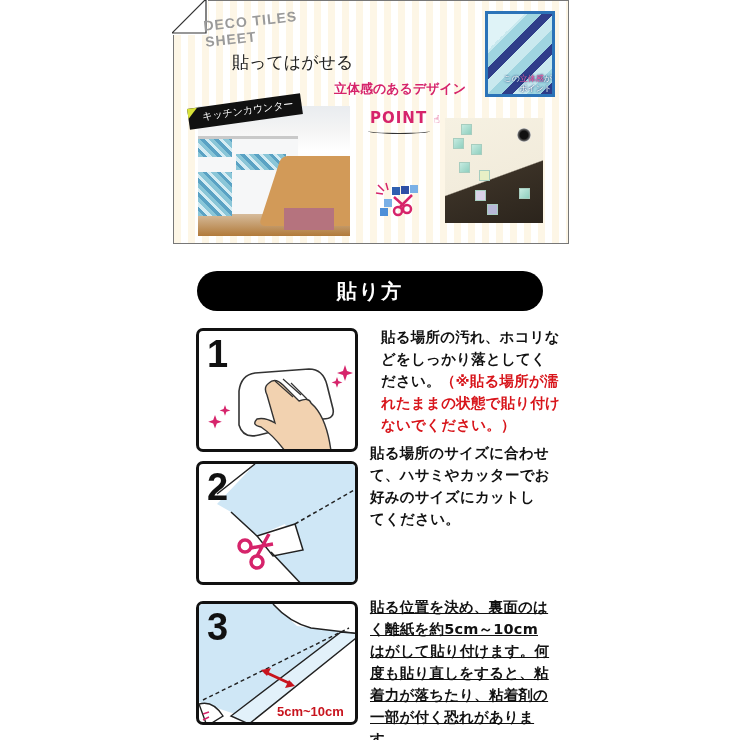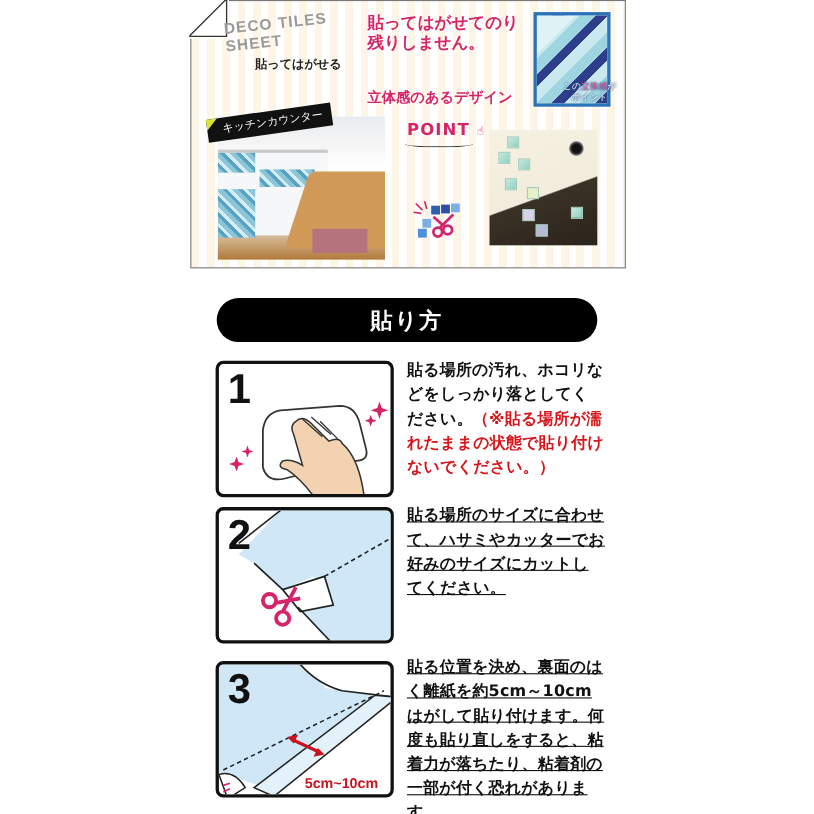--- a/index.html
+++ b/index.html
@@ -19,21 +19,21 @@
     .fold svg { position: absolute; left: 0; top: 0; }
 
     .deco-arc {
       position: absolute; left: 30px; top: 10px; width: 130px;
       font-family: "Liberation Sans", sans-serif; font-weight: bold;
       font-size: 14px; color: #9a9a9a; letter-spacing: 1px;
       transform: rotate(-6deg);
     }
     .deco-sub {
       position: absolute; left: 58px; top: 50px;
-      font-size: 11px; color: #222; font-weight: bold;
+      font-size: 17px; color: #222;
     }
     .deco-title {
       position: absolute; left: 36px; top: 64px;
       font-size: 17px; color: #111; letter-spacing: 1px;
     }
 
     .kitchen-photo {
       position: absolute; left: 24px; top: 105px; width: 152px; height: 130px;
       background: linear-gradient(180deg, #e9ecef 0%, #f5f5f5 20%, #ffffff 35%, #f3efe8 70%, #b17a3a 100%);
       overflow: hidden;
@@ -80,23 +80,22 @@
 
     .tile-photo {
       position: absolute; left: 311px; top: 10px; width: 70px; height: 86px;
       border: 3px solid #2b73b8;
       background:
         linear-gradient(135deg, #dff3f7 0 25%, transparent 25%),
         repeating-linear-gradient(135deg, #9fd5e0 0 10px, #2f3e8a 10px 18px, #c9e9ef 18px 28px);
     }
     .tile-caption {
       position: absolute; left: 0; bottom: 0; width: 100%;
-      text-align: center; font-size: 8px; color: #fff; line-height: 10px;
+      text-align: right; font-size: 8px; color: #fff; line-height: 10px;
       text-shadow: 0 0 2px #1a3f78, 0 0 2px #1a3f78;
-      margin-left: 16px;
     }
     .tile-caption .hl { color: #ff5aa5; }
 
     .point-title {
       position: absolute; left: 196px; top: 108px;
       color: #d6246b; font-size: 15px; font-weight: bold; letter-spacing: 1px;
     }
     .point-underline {
       position: absolute; left: 194px; top: 127px; width: 62px; height: 6px;
       border-bottom: 1.5px solid #333; border-radius: 0 0 50% 50%;
@@ -164,21 +163,20 @@
   <div class="kitchen-photo">
     <div class="counter"></div>
     <div class="tile-a"></div>
     <div class="tile-b"></div>
     <div class="tile-c"></div>
     <div class="table"></div>
     <div class="chair"></div>
   </div>
   <div class="kitchen-label">キッチンカウンター</div>
 
-  <div class="headline">貼ってはがせてのり残りしません。</div>
   <div class="design-line">立体感のあるデザイン</div>
 
   <div class="tile-photo">
     <div class="tile-caption">
       <span>この</span><span class="hl">立体感</span><span>が</span><br>
       <span>ポイント</span>
     </div>
   </div>
 
   <div class="point-title">
@@ -224,40 +222,40 @@
     <path d="M70 52 Q76 46 84 54 L100 70 Q110 66 112 72 L116 76 Q128 90 132 120 L86 120 Q74 104 62 96 Q52 94 58 88 Q66 86 76 92 L68 64 Q64 56 70 52 Z" fill="#f2d2b0" stroke="#333" stroke-width="1.4"></path>
     <path d="M76 50 L94 66 M84 48 L102 64 M92 52 L108 68" stroke="#333" stroke-width="1.2" fill="none"></path>
     <g fill="#d6246b">
       <path d="M146 34 l2 6 l6 2 l-6 2 l-2 6 l-2 -6 l-6 -2 l6 -2 z"></path>
       <path d="M138 46 l1.4 4 l4 1.4 l-4 1.4 l-1.4 4 l-1.4 -4 l-4 -1.4 l4 -1.4 z"></path>
       <path d="M16 84 l1.8 5 l5 1.8 l-5 1.8 l-1.8 5 l-1.8 -5 l-5 -1.8 l5 -1.8 z"></path>
       <path d="M26 74 l1.4 4 l4 1.4 l-4 1.4 l-1.4 4 l-1.4 -4 l-4 -1.4 l4 -1.4 z"></path>
     </g>
   </svg>
 </div>
-<div class="step-text" style="top:326px;">
+<div class="step-text" style="top:326px;margin-left:11px;">
   <span>貼る場所の汚れ、ホコリなどをしっかり落としてください。</span><span class="step-note">（※貼る場所が濡れたままの状態で貼り付けないでください。）</span>
 </div>
 
 <div class="step-panel" style="top:461px;">
   <svg class="step-svg" width="162" height="124" viewBox="0 0 162 124">
     <polygon points="56,0 162,0 162,124 106,124 72,88 94,82 86,60 58,72 32,48 18,40" fill="#cfe7f6"></polygon>
     <path d="M56 0 L18 30 M32 48 L58 72" stroke="#222" stroke-width="1.5" fill="none"></path>
     <polygon points="58,72 96,60 104,86 74,92" fill="#fff" stroke="#222" stroke-width="1.5"></polygon>
     <path d="M72 88 L106 124" stroke="#222" stroke-width="1.5"></path>
     <path d="M96 60 L162 22" stroke="#222" stroke-width="1.5" stroke-dasharray="4,3" fill="none"></path>
     <g stroke="#d6246b" stroke-width="3.5" fill="none">
       <circle cx="46" cy="82" r="6"></circle>
       <circle cx="58" cy="98" r="6"></circle>
       <path d="M52 84 L74 80 M58 92 L70 70"></path>
     </g>
   </svg>
   <div class="step-num">2</div>
 </div>
-<div class="step-text" style="top:458px;text-decoration:underline;">貼る場所のサイズに合わせて、ハサミやカッターでお好みのサイズにカットしてください。</div>
+<div class="step-text" style="top:442px;">貼る場所のサイズに合わせて、ハサミやカッターでお好みのサイズにカットしてください。</div>
 
 <div class="step-panel" style="top:601px;">
   <svg class="step-svg" width="162" height="124" viewBox="0 0 162 124">
     <polygon points="0,0 74,0 98,22 162,30 42,112 0,98" fill="#cfe7f6"></polygon>
     <path d="M74 0 Q90 18 112 24 L162 30" stroke="#222" stroke-width="1.5" fill="none"></path>
     <polygon points="142,28 162,30 50,120 32,112" fill="#e2f1fa" stroke="#222" stroke-width="1.4"></polygon>
     <path d="M4 96 L150 24" stroke="#222" stroke-width="1.4" stroke-dasharray="4,3"></path>
     <path d="M0 100 Q14 96 24 112 L8 122 Z" fill="#fff" stroke="#222" stroke-width="1.4"></path>
     <g stroke="#c8141e" stroke-width="3" fill="#c8141e">
       <line x1="66" y1="68" x2="92" y2="80"></line>

